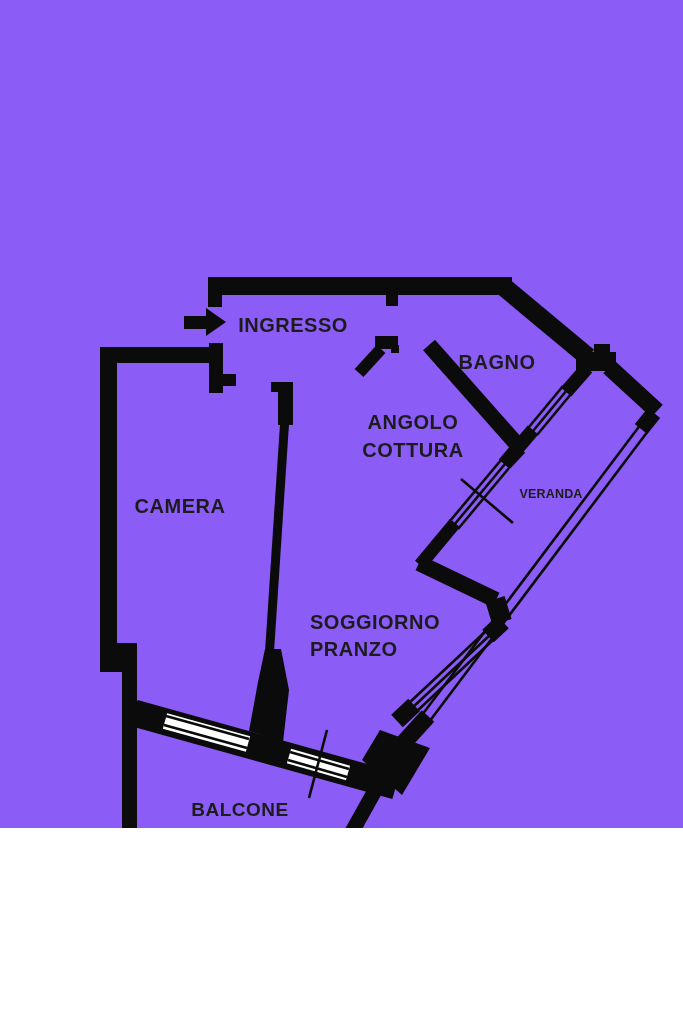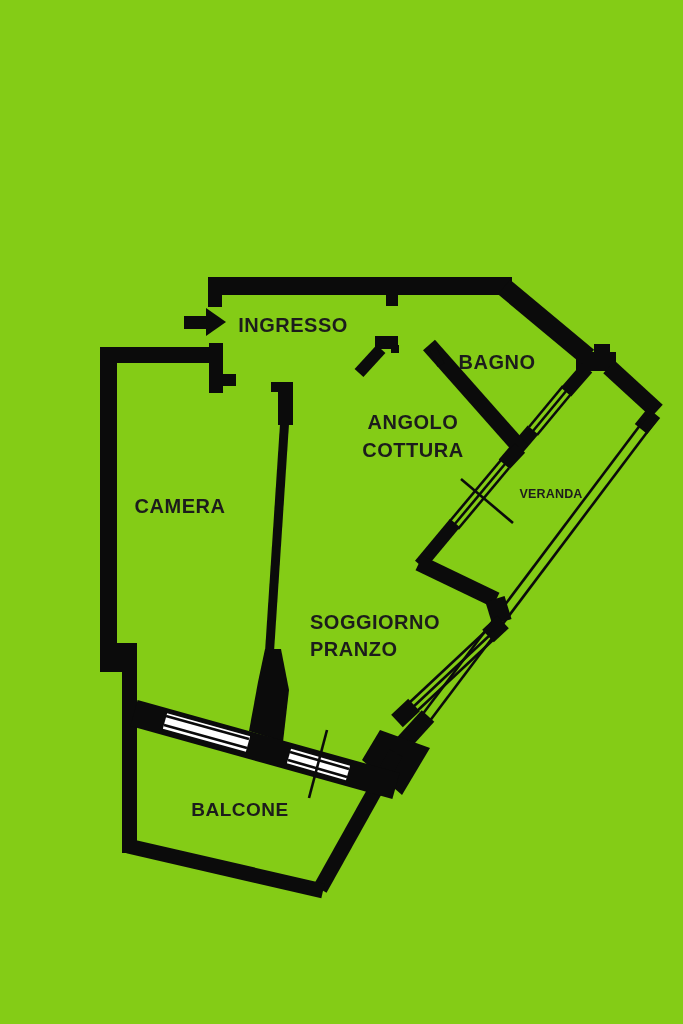--- a/index.html
+++ b/index.html
@@ -1,16 +1,16 @@
 <!DOCTYPE html>
 <html><head>
 <meta charset="utf-8">
 <style>
   html,body{margin:0;padding:0;background:#ffffff;}
-  .page{position:relative;width:683px;height:1024px;background:#84cc16;overflow:hidden;
+  .page{position:relative;width:683px;height:828px;background:#8b5cf6;overflow:hidden;
         font-family:"Liberation Sans",sans-serif;}
   svg{display:block;}
   .wall{fill:#0b0b0b;stroke:none;}
   .wline{stroke:#0b0b0b;fill:none;}
   .glz{stroke:#0b0b0b;fill:none;stroke-width:2.6;}
   .whiteband{stroke:#ffffff;fill:none;}
   .room-label{fill:#1c1c1c;font-family:"Liberation Sans","DejaVu Sans",sans-serif;
               font-weight:bold;font-size:20px;letter-spacing:0.5px;}
   .room-label.small{font-size:12.5px;letter-spacing:0.2px;}
 </style>

